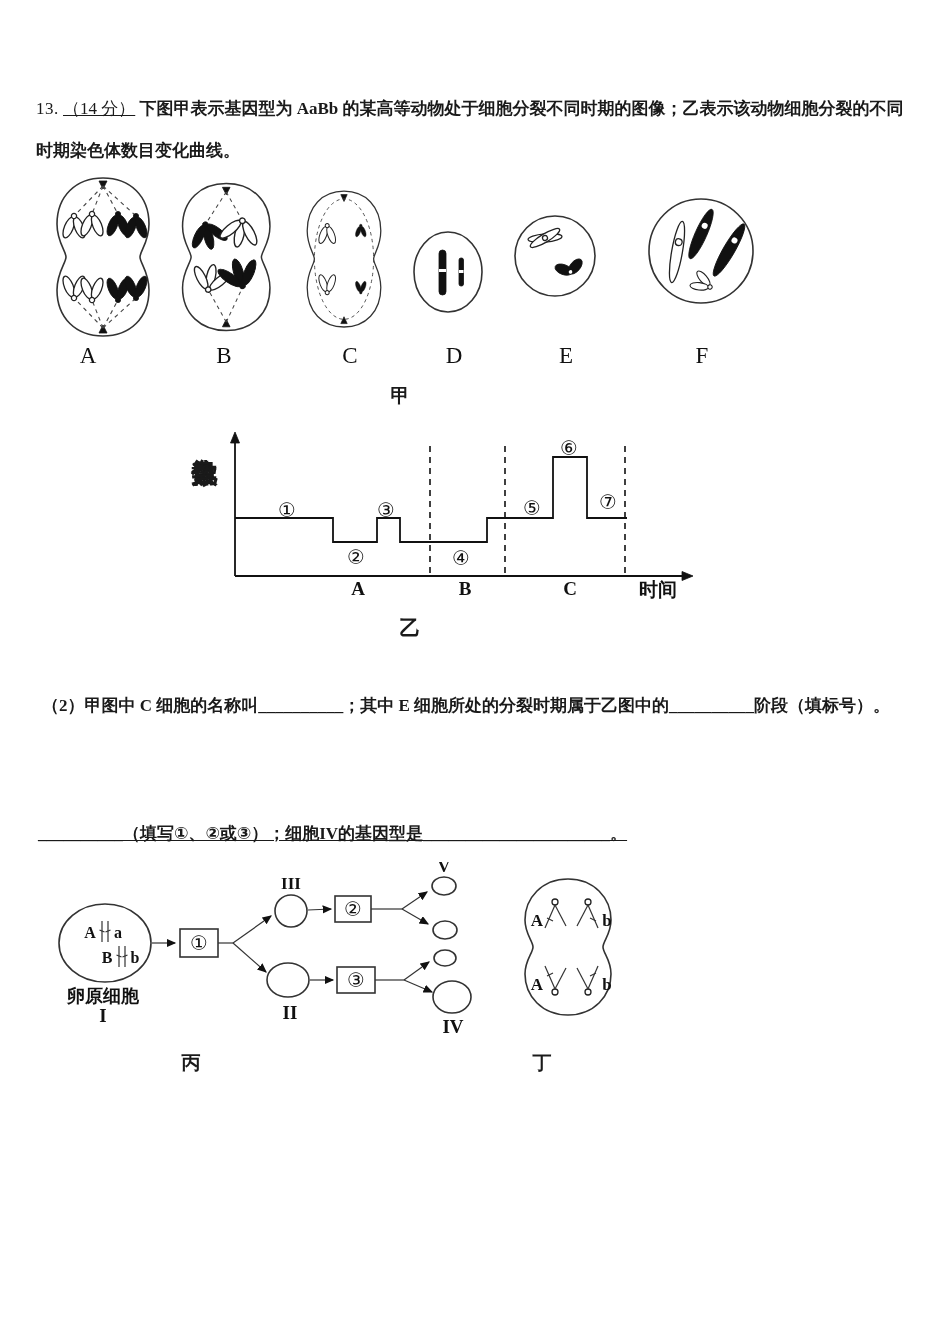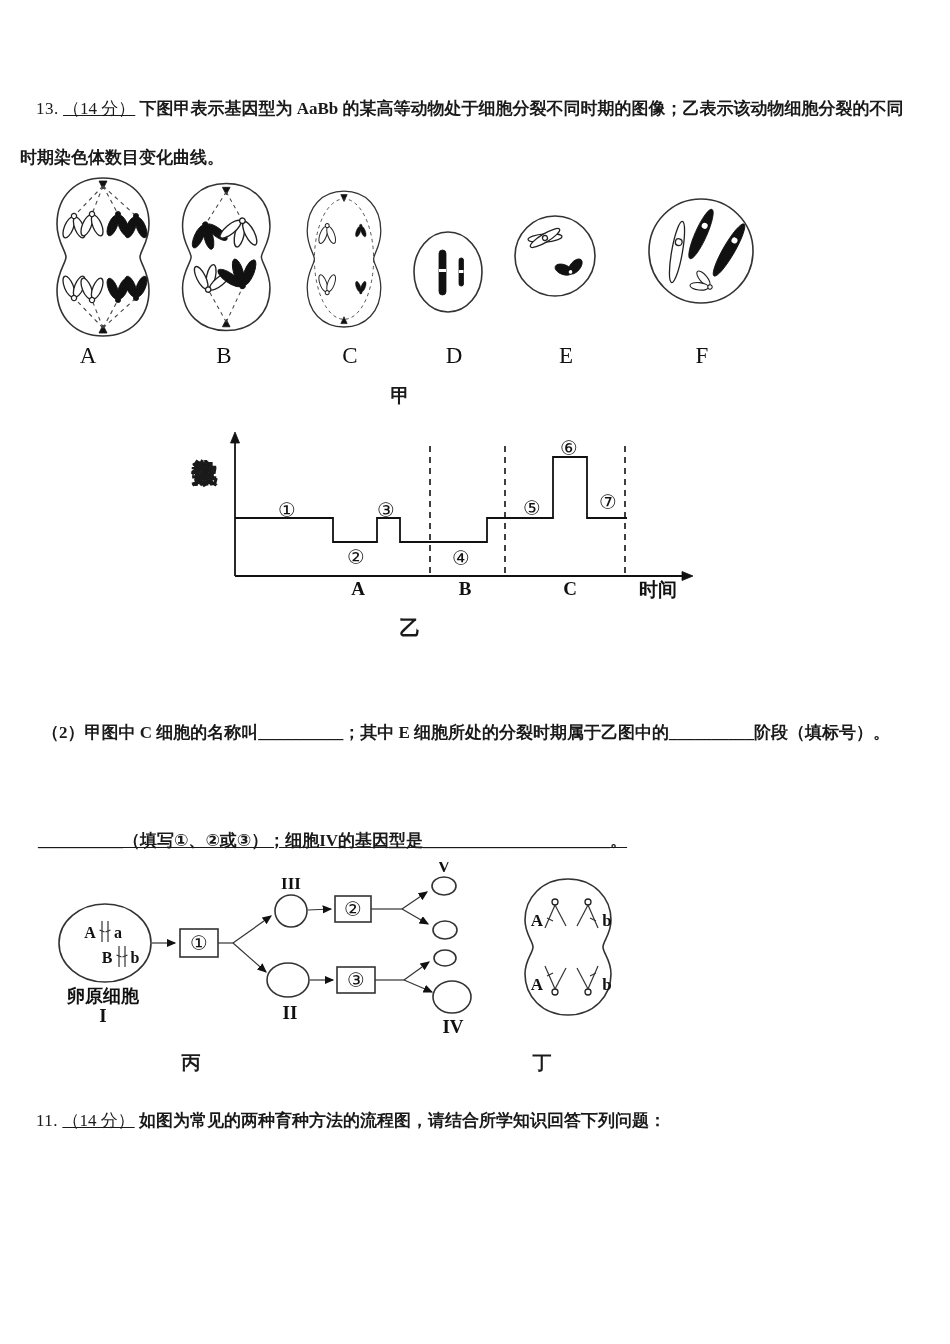--- a/index.html
+++ b/index.html
@@ -4,21 +4,21 @@
 <style>
   html,body{margin:0;padding:0;background:#e8e8e8;}
   #page{
     position:relative;width:950px;height:1344px;background:#ffffff;
     font-family:"Liberation Serif","DejaVu Serif","DejaVu Sans",serif;
     color:#1a1a1a;overflow:hidden;margin:0 auto;
   }
   .tline{position:absolute;white-space:nowrap;font-size:17px;line-height:1.2;}
   .qnum{font-weight:400;letter-spacing:.5px;}
   .qpts{font-weight:400;text-decoration:underline;}
-  .qtxt{font-weight:700;margin-top:7px;}
+  .qtxt{font-weight:700;}
   .caption{position:absolute;font-size:19px;font-weight:700;text-align:center;}
   #ylabel{
     position:absolute;left:191px;top:437px;writing-mode:vertical-rl;text-orientation:upright;
     font-size:26px;font-weight:700;letter-spacing:1px;line-height:1;
   }
   svg .wh{fill:#ffffff;stroke:#222;stroke-width:1.3;}
   svg .bk{fill:#111;stroke:#111;stroke-width:.8;}
   svg .outline{fill:none;stroke:#333;stroke-width:1.6;}
   svg .thin{fill:none;stroke:#333;stroke-width:1.2;}
   svg .dash{fill:none;stroke:#444;stroke-width:1.1;stroke-dasharray:4 4;}
@@ -36,21 +36,21 @@
 </head>
 <body>
 
 <div id="page">
 
   <div class="tline" style="left:36px;top:99px;">
     <span class="qnum">13.</span>
     <span class="qpts">（14 分）</span>
     <span class="qtxt">下图甲表示基因型为 AaBb 的某高等动物处于细胞分裂不同时期的图像；乙表示该动物细胞分裂的不同</span>
   </div>
-  <div class="tline qtxt" style="left:20px;top:141px;">时期染色体数目变化曲线。</div>
+  <div class="tline qtxt" style="left:36px;top:141px;">时期染色体数目变化曲线。</div>
 
   <svg style="position:absolute;left:40px;top:168px;" width="720" height="205" viewBox="0 0 720 205">
     <defs>
       <g id="chr2">
         <ellipse cx="-5.2" cy="11.5" rx="4.4" ry="11" transform="rotate(22 -5.2 11.5)"></ellipse>
         <ellipse cx="5.2" cy="11.5" rx="4.4" ry="11" transform="rotate(-22 5.2 11.5)"></ellipse>
         <circle cx="0" cy="0" r="2.6"></circle>
       </g>
       <g id="chr3">
         <ellipse cx="0" cy="13" rx="4.2" ry="12"></ellipse>
@@ -185,21 +185,21 @@
     <text class="marker" x="384" y="21" text-anchor="middle" dominant-baseline="middle">⑥</text>
     <text class="marker" x="423" y="75" text-anchor="middle" dominant-baseline="middle">⑦</text>
 
     <text class="phase" x="173" y="167" text-anchor="middle">A</text>
     <text class="phase" x="280" y="167" text-anchor="middle">B</text>
     <text class="phase" x="385" y="167" text-anchor="middle">C</text>
     <text class="cjk" x="473" y="168" text-anchor="middle">时间</text>
   </svg>
   <div class="caption" style="left:350px;top:614px;width:120px;font-size:21px;">乙</div>
 
-  <div class="tline qtxt" style="left:42px;top:716px;">（2）甲图中 C 细胞的名称叫__________；其中 E 细胞所处的分裂时期属于乙图中的__________阶段（填标号）。</div>
+  <div class="tline qtxt" style="left:42px;top:696px;">（2）甲图中 C 细胞的名称叫__________；其中 E 细胞所处的分裂时期属于乙图中的__________阶段（填标号）。</div>
   <div class="tline qtxt" style="left:38px;top:824px;text-decoration:underline;">__________（填写①、②或③）；细胞IV的基因型是______________________。</div>
 
   <svg style="position:absolute;left:45px;top:862px;" width="450" height="178" viewBox="0 0 450 178">
     <defs>
       <marker id="ah" markerWidth="9" markerHeight="8" refX="7" refY="3.5" orient="auto">
         <path d="M0,0 L8,3.5 L0,7 Z" fill="#111"></path>
       </marker>
     </defs>
 
     <ellipse cx="60" cy="81" rx="46" ry="39" class="outline"></ellipse>
@@ -281,19 +281,14 @@
       <circle cx="93" cy="130" r="3" class="wh"></circle>
       <line x1="93" y1="127" x2="82" y2="106"></line>
         <line x1="93" y1="127" x2="103" y2="104"></line>
       <line x1="95" y1="114" x2="101" y2="111"></line>
     </g>
     <text class="gene" x="42" y="128" text-anchor="middle" style="font-size:17px">A</text>
     <text class="gene" x="112" y="128" text-anchor="middle" style="font-size:17px">b</text>
   </svg>
   <div class="caption" style="left:512px;top:1050px;width:60px;">丁</div>
 
-  <div class="tline" style="left:36px;top:1111px;">
-    <span class="qnum">11.</span>
-    <span class="qpts">（14 分）</span>
-    <span class="qtxt">如图为常见的两种育种方法的流程图，请结合所学知识回答下列问题：</span>
-  </div>
 
 </div>
 
 </body></html>

